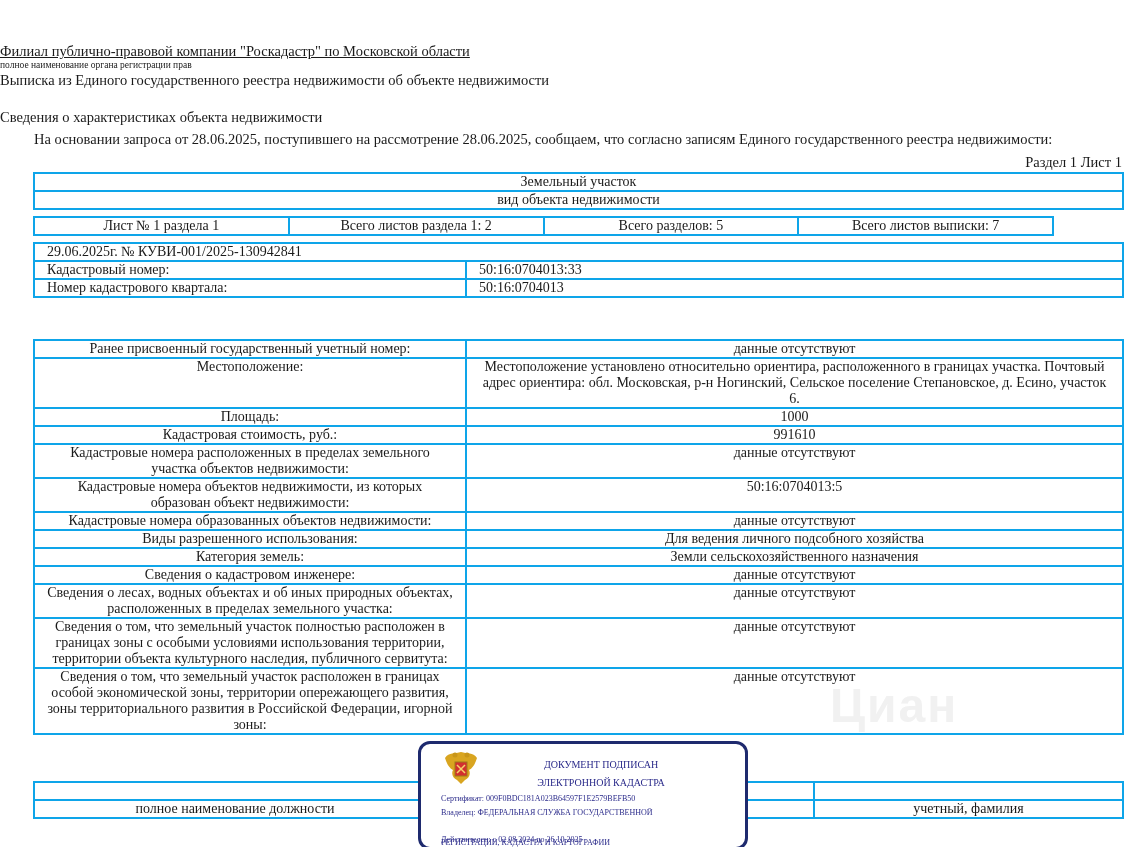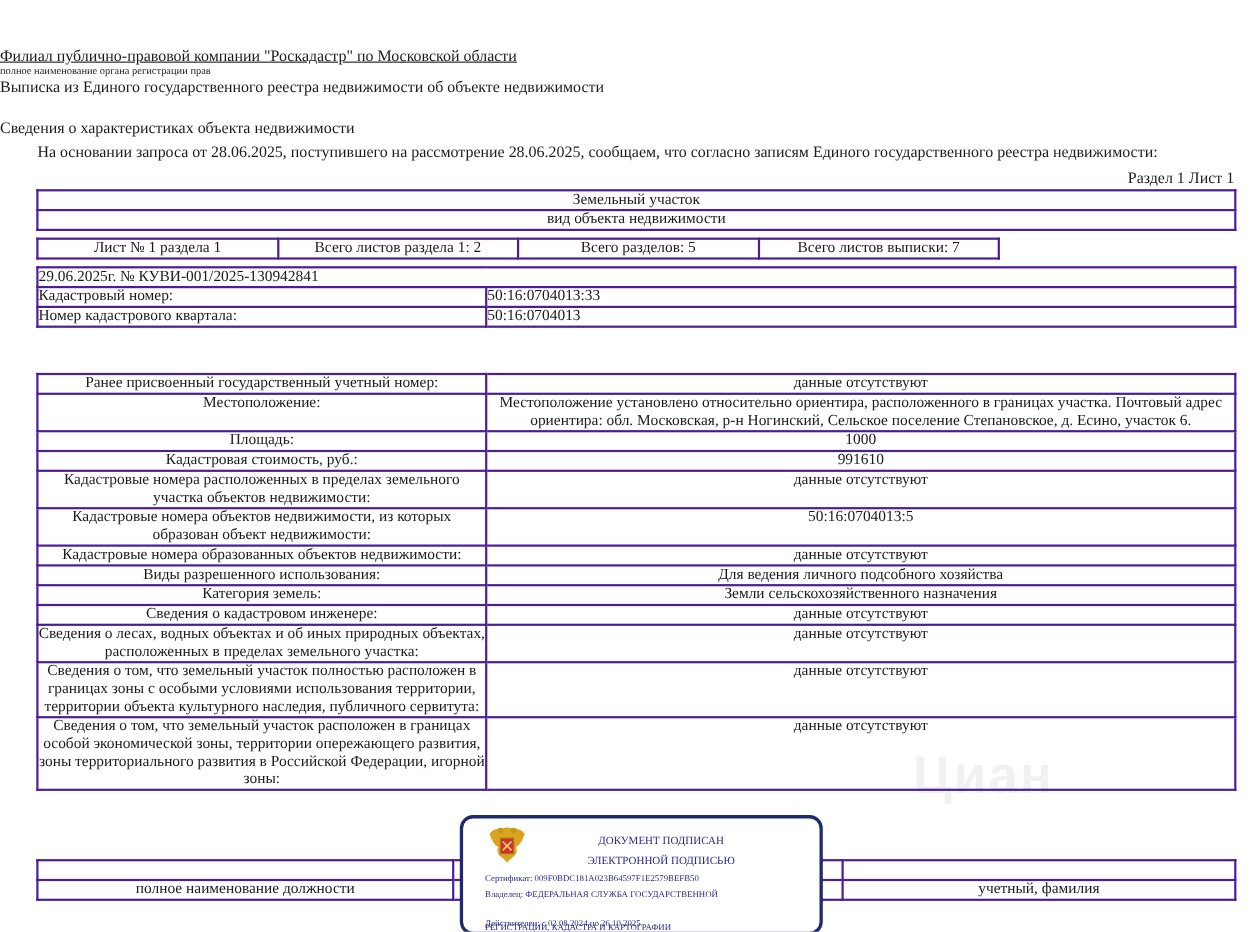--- a/index.html
+++ b/index.html
@@ -10,26 +10,26 @@
   .abs { position: absolute; }
   .center { text-align: left; }
   .h-org { left: 0; width: 1068px; top: 43px; font-size: 14.5px; text-decoration: underline; }
   .h-org-sub { left: 0; width: 1068px; top: 60px; font-size: 9.5px; }
   .h-title { left: 0; width: 1068px; top: 72px; font-size: 14.5px; }
   .h-sved { left: 0; width: 1156px; top: 109px; font-size: 14.5px; }
   .h-basis { left: 34px; top: 131px; font-size: 14.5px; white-space: nowrap; }
   .h-razdel { right: 22px; top: 154px; font-size: 14.5px; }
 
   table { border-collapse: collapse; font-size: 14px; }
-  td { border: 2px solid #4c1d95; padding: 0 0; line-height: 16px; vertical-align: top; }
+  td { border: 2px solid #0ea5e9; padding: 0 12px; line-height: 16px; vertical-align: top; }
 
   .t-type { left: 33px; top: 172px; width: 1091px; }
   .t-type td { text-align: center; height: 16px; }
 
-  .t-sheets { left: 33px; top: 216px; width: 876px; }
+  .t-sheets { left: 33px; top: 216px; width: 1021px; }
   .t-sheets td { text-align: center; height: 16px; width: 25%; }
 
   .t-ids { left: 33px; top: 242px; width: 1091px; }
   .t-ids td.l { width: 406px; }
   .t-ids td { height: 16px; }
 
   .t-main { left: 33px; top: 339px; width: 1091px; text-align: center; }
   .t-main td.l { width: 406px; }
 
   .t-sign { left: 33px; top: 781px; width: 1091px; }
@@ -176,18 +176,18 @@
   <div class="emblem">
     <svg width="40" height="40" viewBox="0 0 40 40">
       <path d="M20 4 C14 6 8 4 4 10 C6 16 8 20 12 22 C10 26 12 30 16 32 L20 36 L24 32 C28 30 30 26 28 22 C32 20 34 16 36 10 C32 4 26 6 20 4 Z" fill="#d9a520"></path>
       <circle cx="14" cy="7" r="2.5" fill="#c8961a"></circle>
       <circle cx="26" cy="7" r="2.5" fill="#c8961a"></circle>
       <rect x="14" y="14" width="12" height="14" fill="#d32f2f" stroke="#a0781a" stroke-width="1"></rect>
       <path d="M16 17 L24 25 M24 17 L16 25" stroke="#f5d26b" stroke-width="1.5"></path>
     </svg>
   </div>
   <div class="s1">ДОКУМЕНТ ПОДПИСАН</div>
-  <div class="s2">ЭЛЕКТРОННОЙ ПОДПИСЬЮ</div>
+  <div class="s2">ЭЛЕКТРОННОЙ КАДАСТРА</div>
   <div class="s3">Сертификат: 009F0BDC181A023B64597F1E2579BEFB50</div>
   <div class="s4">Владелец: ФЕДЕРАЛЬНАЯ СЛУЖБА ГОСУДАРСТВЕННОЙ</div>
   <div class="s5">РЕГИСТРАЦИИ, КАДАСТРА И КАРТОГРАФИИ</div>
   <div class="s6">Действителен: с 02.08.2024 по 26.10.2025</div>
 </div>
 
 </body></html>

